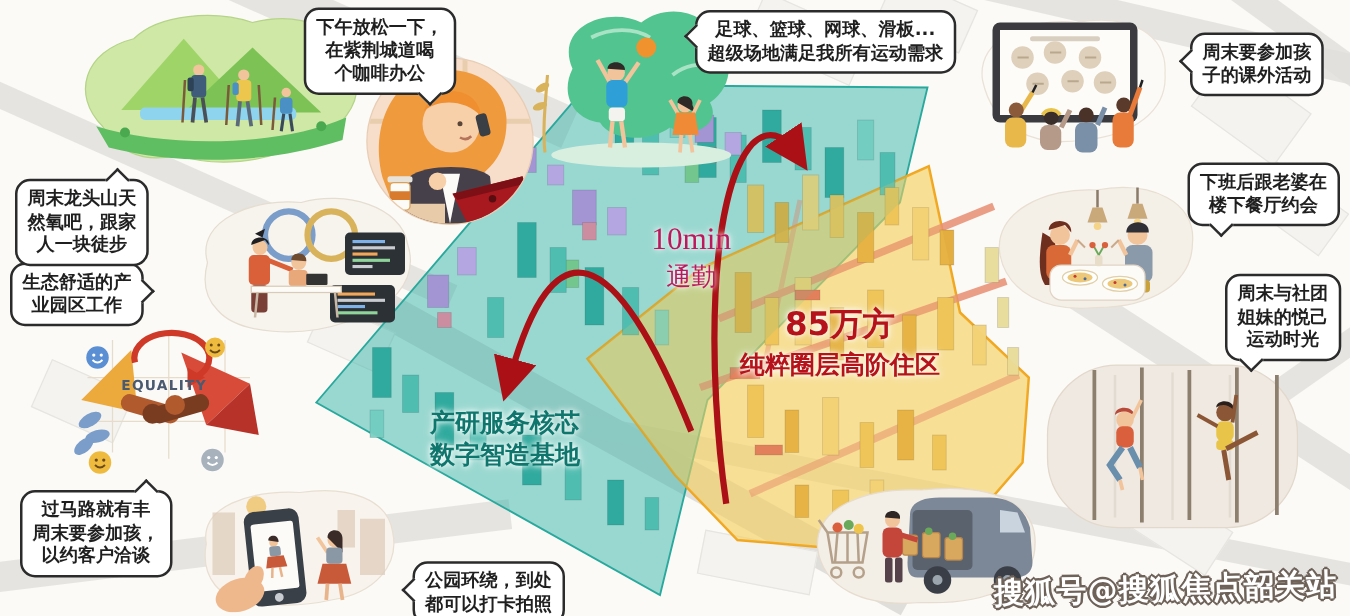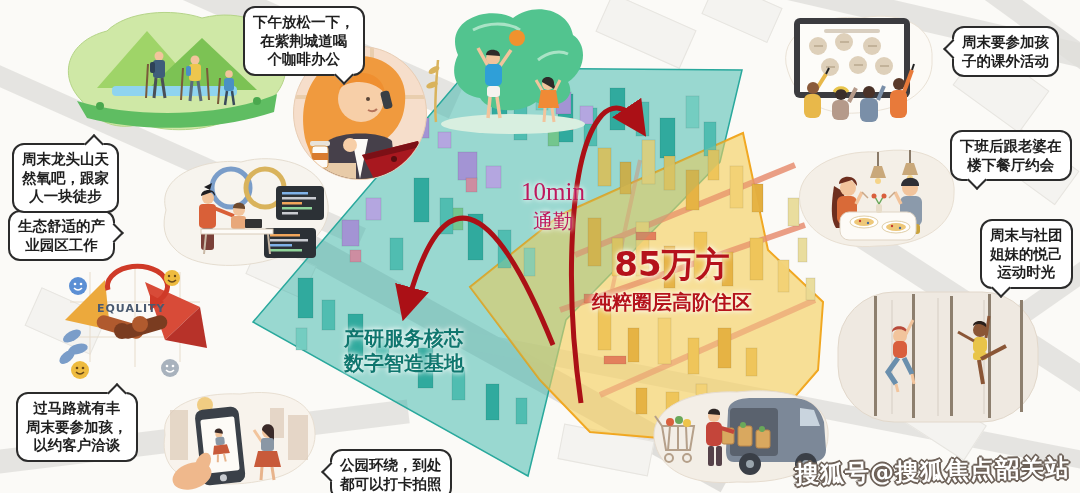--- a/index.html
+++ b/index.html
@@ -12,21 +12,21 @@
   .lyr1{z-index:1}.lyr2{z-index:2}.lyr3{z-index:3}
   svg{display:block}
   .illo{position:absolute;z-index:5}
   
   .map-label{position:absolute;z-index:4;text-align:center;
              text-shadow:0 0 4px rgba(255,255,255,.95),0 0 7px rgba(255,255,255,.85);}
   #commute-label{left:498px;top:178px;width:110px;color:#be185d;font-family:Liberation Serif, serif;}
   #commute-label .l1{font-size:25px;letter-spacing:0;}
   #commute-label .l2{font-size:20px;margin-top:2px;}
   #residential-label{left:566px;top:242px;width:212px;color:#b5121b;font-weight:bold;}
-  #residential-label .l1{font-size:34px;}
+  #residential-label .l1{font-size:26px;}
   #residential-label .l2{font-size:20px;margin-top:1px;}
   #industrial-label{left:326px;top:326px;width:156px;color:#0f766e;font-weight:bold;}
   #industrial-label .l1,#industrial-label .l2{font-size:20px;line-height:1.25;}
   .map-label span{display:block}
   
   .bubble{position:absolute;z-index:6;background:#fff;border:2px solid #2b2b2b;
           border-radius:12px;padding:5px 8px;font-size:14.5px;font-weight:bold;
           line-height:1.28;color:#1f1f1f;text-align:center;box-sizing:border-box;}
   .bubble span{display:block;white-space:nowrap;}
   .tail{position:absolute;width:12px;height:12px;background:#fff;}
@@ -570,20 +570,25 @@
     <i class="tail up" style="right:16px;"></i>
   </div>
 
   <div class="bubble" style="left:16px;top:392px;">
     <span>过马路就有丰</span>
     <span>周末要参加孩，</span>
     <span>以约客户洽谈</span>
     <i class="tail up" style="right:12px;"></i>
   </div>
 
+  <div class="bubble" style="left:556px;top:8px;">
+    <span>足球、篮球、网球、滑板...</span>
+    <span>超级场地满足我所有运动需求</span>
+    <i class="tail left" style="top:12px;"></i>
+  </div>
 
   <div class="bubble" style="left:952px;top:26px;">
     <span>周末要参加孩</span>
     <span>子的课外活动</span>
     <i class="tail left" style="top:14px;"></i>
   </div>
 
   <div class="bubble" style="left:950px;top:130px;">
     <span>下班后跟老婆在</span>
     <span>楼下餐厅约会</span>

